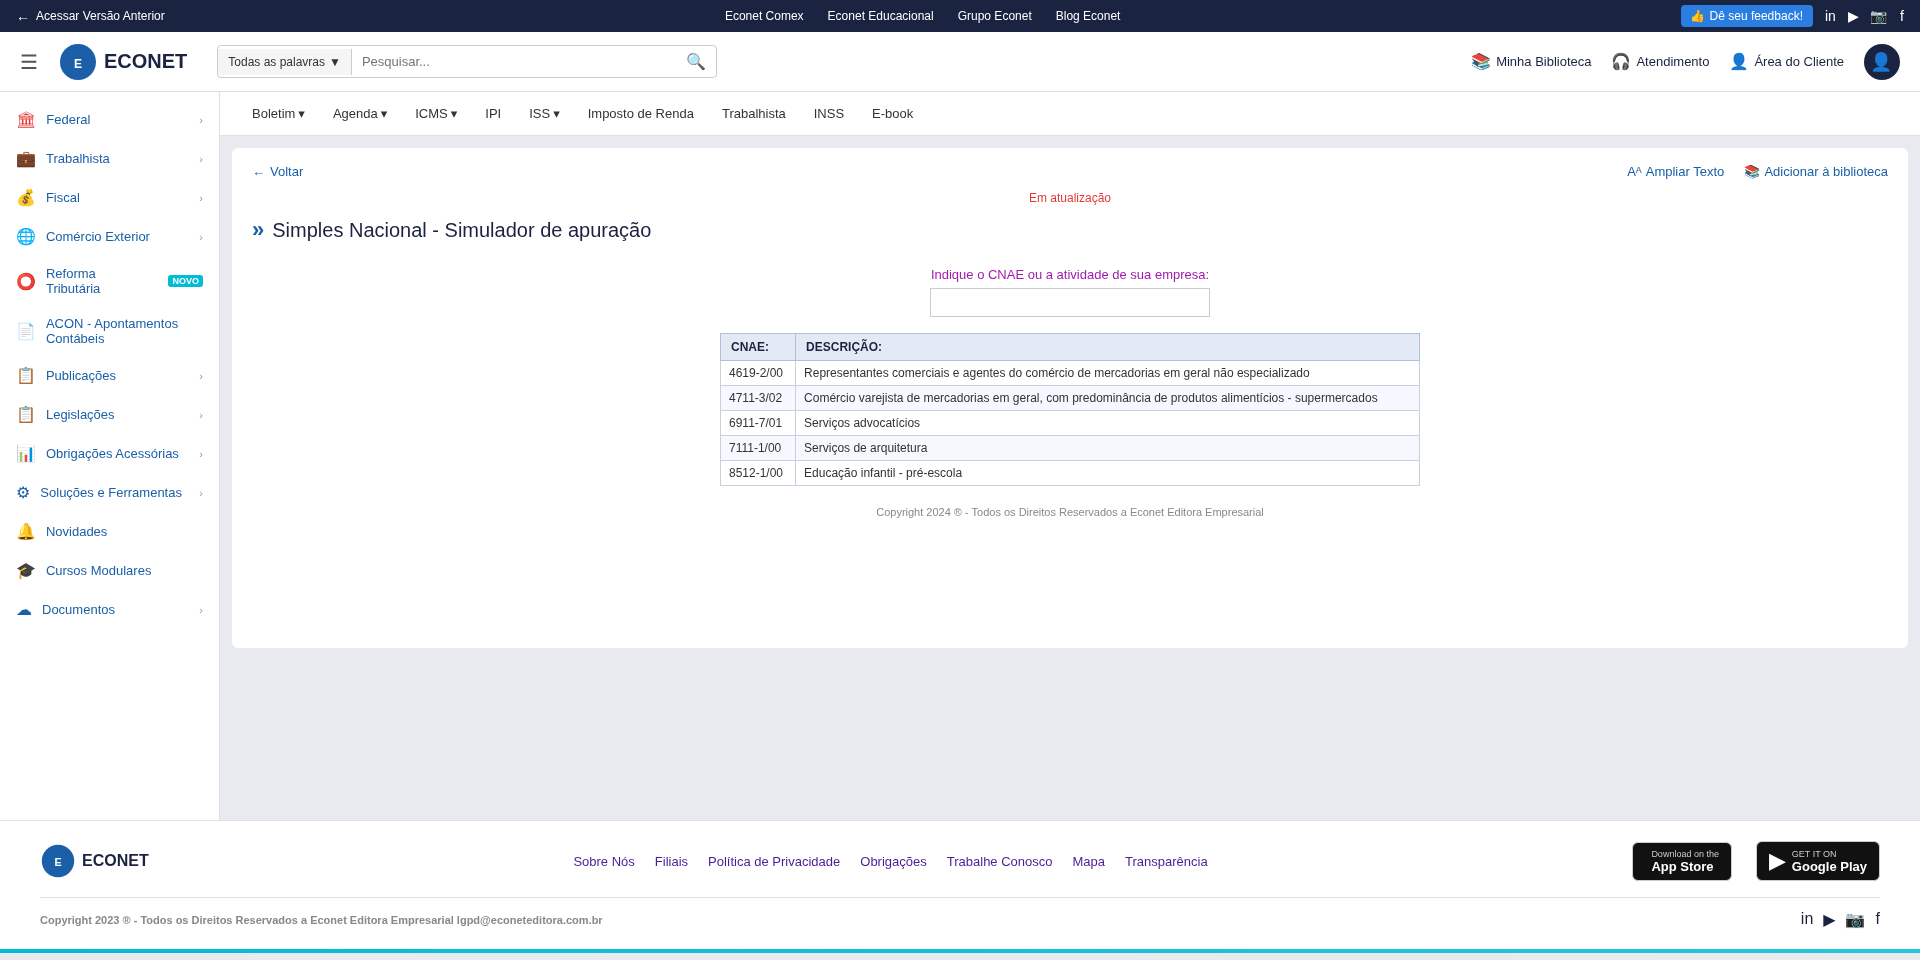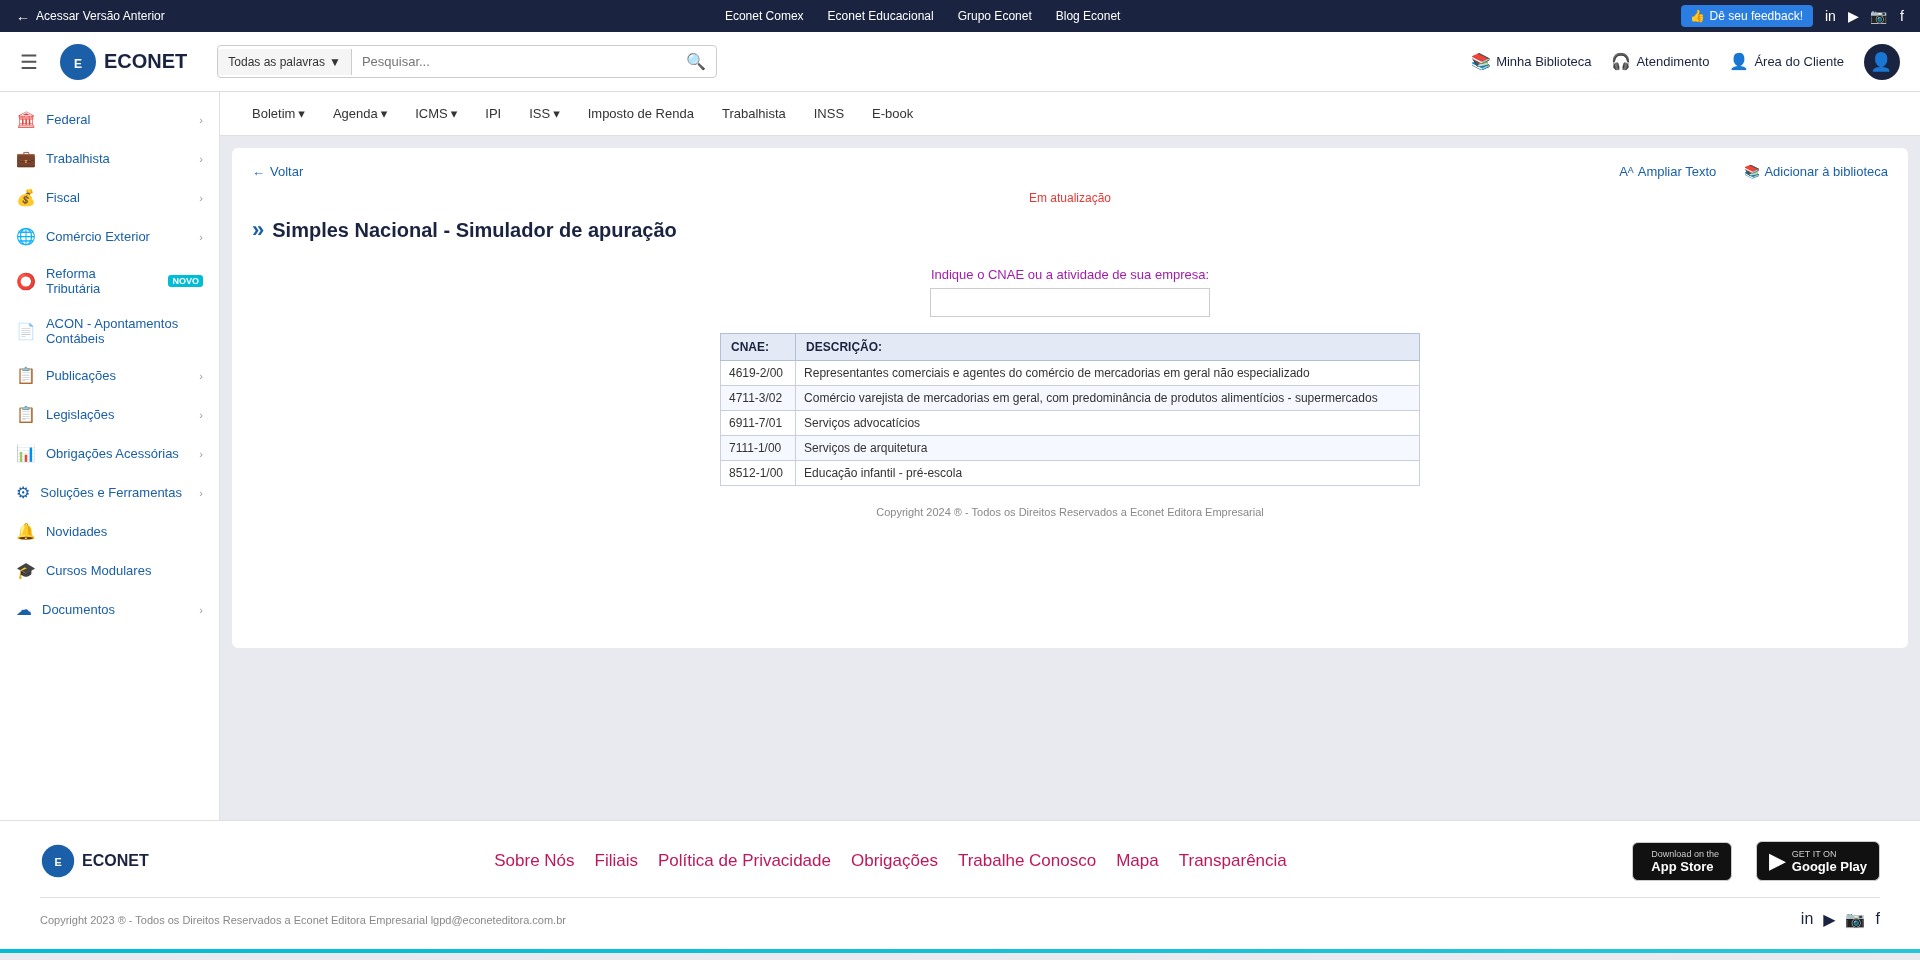--- a/index.html
+++ b/index.html
@@ -135,28 +135,28 @@
       margin: 12px;
       border-radius: 6px;
       padding: 16px 20px;
       min-height: 500px;
     }
     .breadcrumb-row {
       display: flex; align-items: center; justify-content: space-between;
       margin-bottom: 12px;
     }
     .back-link { display: flex; align-items: center; gap: 5px; color: #1a5fa8; cursor: pointer; font-size: 13px; text-decoration: none; }
-    .content-actions { display: flex; align-items: center; gap: 28px; }
+    .content-actions { display: flex; align-items: center; gap: 20px; }
     .action-link { display: flex; align-items: center; gap: 4px; color: #1a5fa8; font-size: 13px; cursor: pointer; }
 
     .updating-label { color: #e53935; font-size: 12px; text-align: center; margin-bottom: 12px; }
 
     .page-title-row { display: flex; align-items: center; gap: 8px; margin-bottom: 24px; }
     .title-arrows { color: #1a5fa8; font-size: 22px; font-weight: bold; }
-    .page-title { font-size: 20px; font-weight: bold; color: #1a2340; }
+    .page-title { font-size: 20px; font-weight: normal; color: #1a2340; }
 
     .cnae-section { text-align: center; margin-bottom: 16px; }
     .cnae-label { font-size: 13px; color: #a21caf; margin-bottom: 6px; }
     .cnae-input {
       border: 1px solid #ccc; padding: 6px 10px;
       width: 280px; font-size: 13px; outline: none;
     }
 
     
     .cnae-table { margin: 0 auto; border-collapse: collapse; width: 700px; font-size: 12px; }
@@ -172,34 +172,34 @@
 
     
     .footer {
       background: #fff;
       border-top: 1px solid #e0e0e0;
       padding: 20px 40px;
     }
     .footer-main { display: flex; align-items: center; justify-content: space-between; margin-bottom: 16px; }
     .footer-logo { display: flex; align-items: center; gap: 6px; }
     .footer-links { display: flex; gap: 20px; }
-    .footer-link { color: #be185d; font-size: 17px; text-decoration: none; cursor: pointer; }
+    .footer-link { color: #4c1d95; font-size: 13px; text-decoration: none; cursor: pointer; }
     .footer-apps { display: flex; align-items: center; gap: 24px; }
     .app-badge {
       display: flex; align-items: center; gap: 6px;
       border: 1px solid #ccc; border-radius: 6px; padding: 6px 12px;
       cursor: pointer; background: #111; color: #fff;
     }
     .app-badge-icon { font-size: 22px; }
     .app-badge-text { display: flex; flex-direction: column; }
     .app-badge-sub { font-size: 9px; color: #ccc; }
     .app-badge-name { font-size: 13px; font-weight: bold; }
 
     .footer-bottom { border-top: 1px solid #e0e0e0; padding-top: 12px; display: flex; align-items: center; justify-content: space-between; }
-    .footer-copy { font-size: 11px; color: #888; }
+    .footer-copy { font-size: 11px; color: #888; font-weight: bold; }
     .footer-socials { display: flex; gap: 10px; }
     .footer-social-icon { font-size: 16px; color: #1a2340; cursor: pointer; }
     .footer-teal-bar { height: 4px; background: linear-gradient(to right, #00bcd4, #26c6da); }
 
     
     .icon-federal { color: #e53935; }
     .icon-trabalhista { color: #f59e0b; }
     .icon-fiscal { color: #4caf50; }
     .icon-comercio { color: #2196f3; }
     .icon-reforma { color: #2196f3; }

